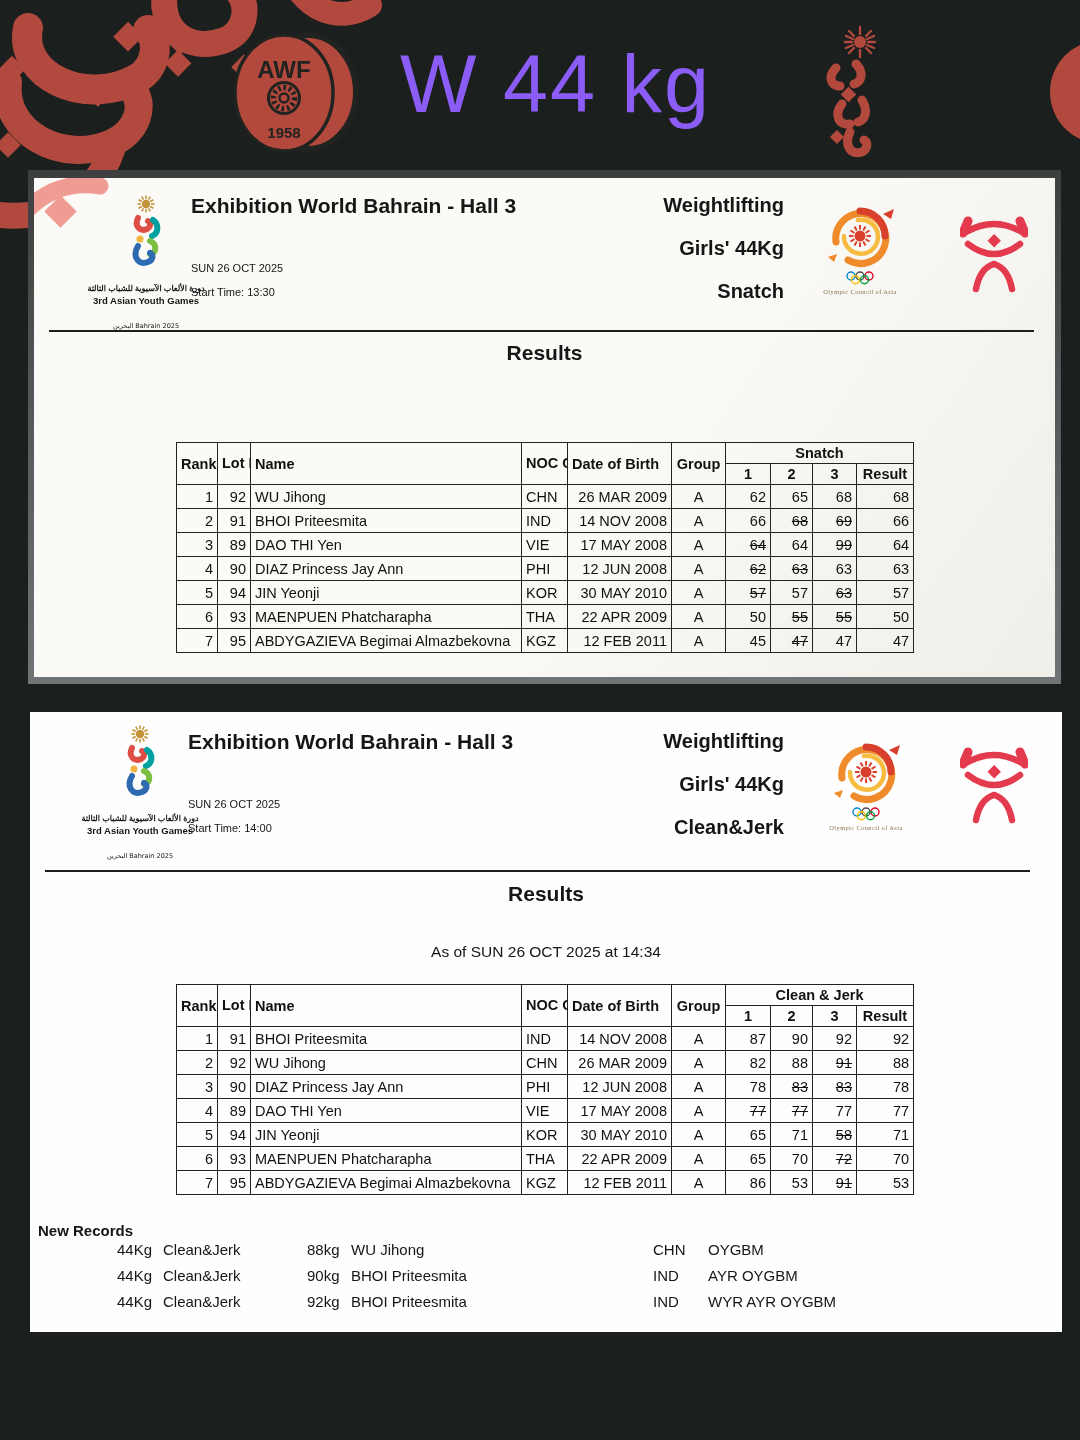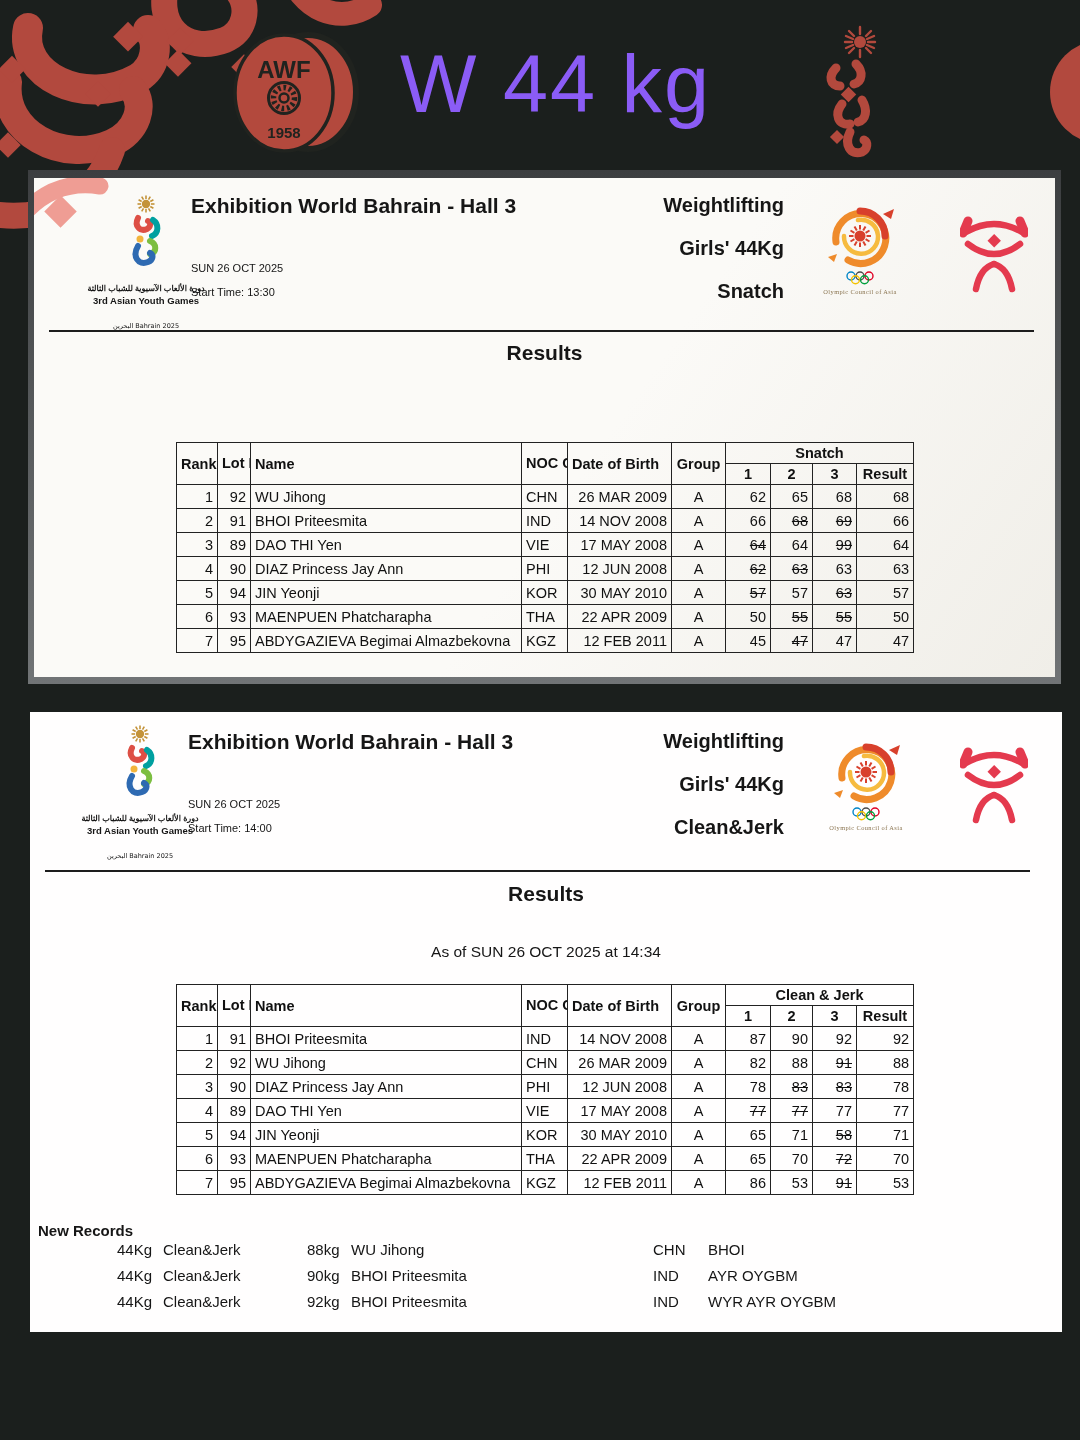--- a/index.html
+++ b/index.html
@@ -580,21 +580,21 @@
 
       <div class="nr-title">New Records</div>
       <div class="nr-rows">
 
           <div class="nr-row">
             <span class="nr-bw">44Kg</span>
             <span class="nr-lift">Clean&amp;Jerk</span>
             <span class="nr-wt">88kg</span>
             <span class="nr-name">WU Jihong</span>
             <span class="nr-noc">CHN</span>
-            <span class="nr-codes">BHOI</span>
+            <span class="nr-codes">OYGBM</span>
           </div>
 
           <div class="nr-row">
             <span class="nr-bw">44Kg</span>
             <span class="nr-lift">Clean&amp;Jerk</span>
             <span class="nr-wt">90kg</span>
             <span class="nr-name">BHOI Priteesmita</span>
             <span class="nr-noc">IND</span>
             <span class="nr-codes">AYR OYGBM</span>
           </div>

